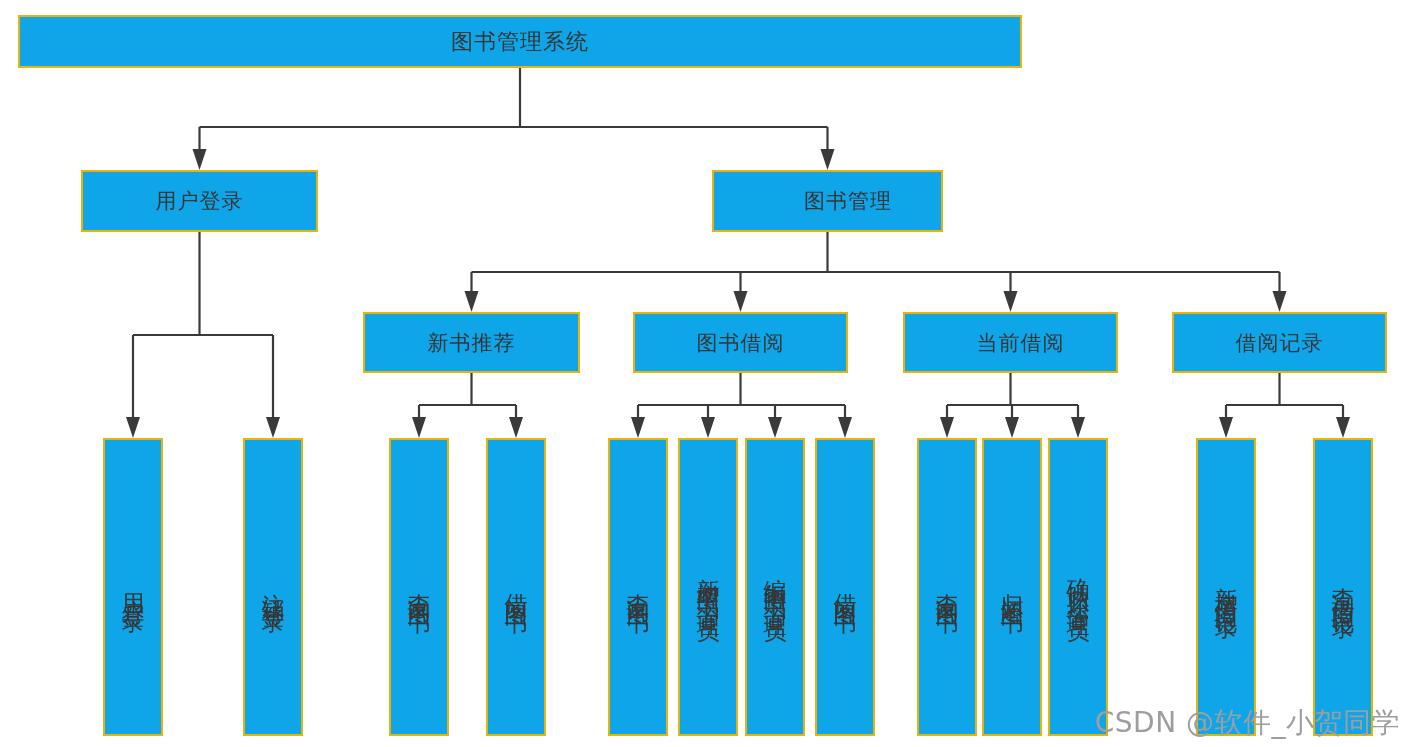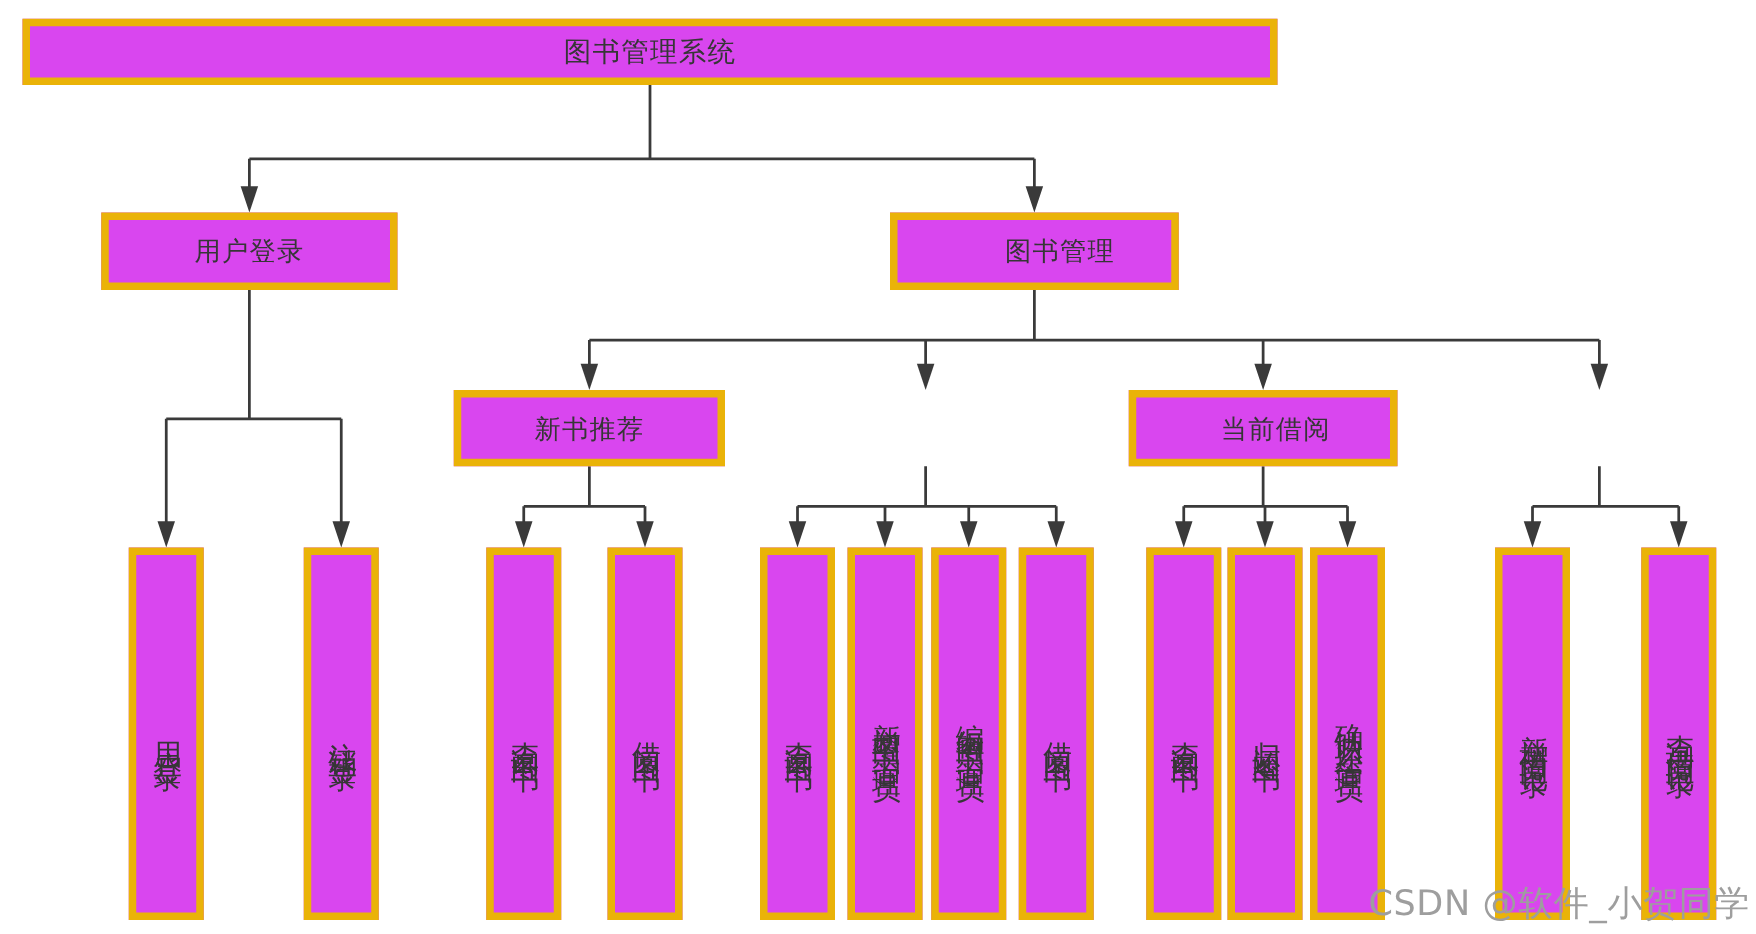--- a/index.html
+++ b/index.html
@@ -12,22 +12,22 @@
     overflow: hidden;
   }
   .connectors {
     position: absolute;
     left: 0; top: 0;
     width: 1405px; height: 747px;
   }
   .node {
     position: absolute;
     box-sizing: border-box;
-    border: 6px solid #eab308;
-    background: #d946ef;
+    border: 2px solid #eab308;
+    background: #0ea5e9;
     display: flex;
     align-items: center;
     justify-content: center;
     color: #363636;
     font-size: 21px;
     letter-spacing: 1px;
     text-align: right;
     z-index: 2;
   }
   .node.root   { left: 18px;  top: 15px;  width: 1004px; height: 53px; font-size: 22px; }
@@ -112,21 +112,23 @@
       <polygon points="1336,417 1350,417 1343,438"></polygon>
     </g>
   </svg>
 
   <div class="node root">图书管理系统</div>
 
   <div class="node l2a">用户登录</div>
   <div class="node l2b">图书管理</div>
 
   <div class="node l3 l3-1">新书推荐</div>
+  <div class="node l3 l3-2">图书借阅</div>
   <div class="node l3 l3-3">当前借阅</div>
+  <div class="node l3 l3-4">借阅记录</div>
 
   <div class="node leaf leaf-a1">用户登录</div>
   <div class="node leaf leaf-a2">注销登录</div>
 
   <div class="node leaf leaf-b1">查询图书</div>
   <div class="node leaf leaf-b2">借阅图书</div>
 
   <div class="node leaf leaf-c1">查询图书</div>
   <div class="node leaf leaf-c2">新增图书（管理员）</div>
   <div class="node leaf leaf-c3">编辑图书（管理员）</div>

